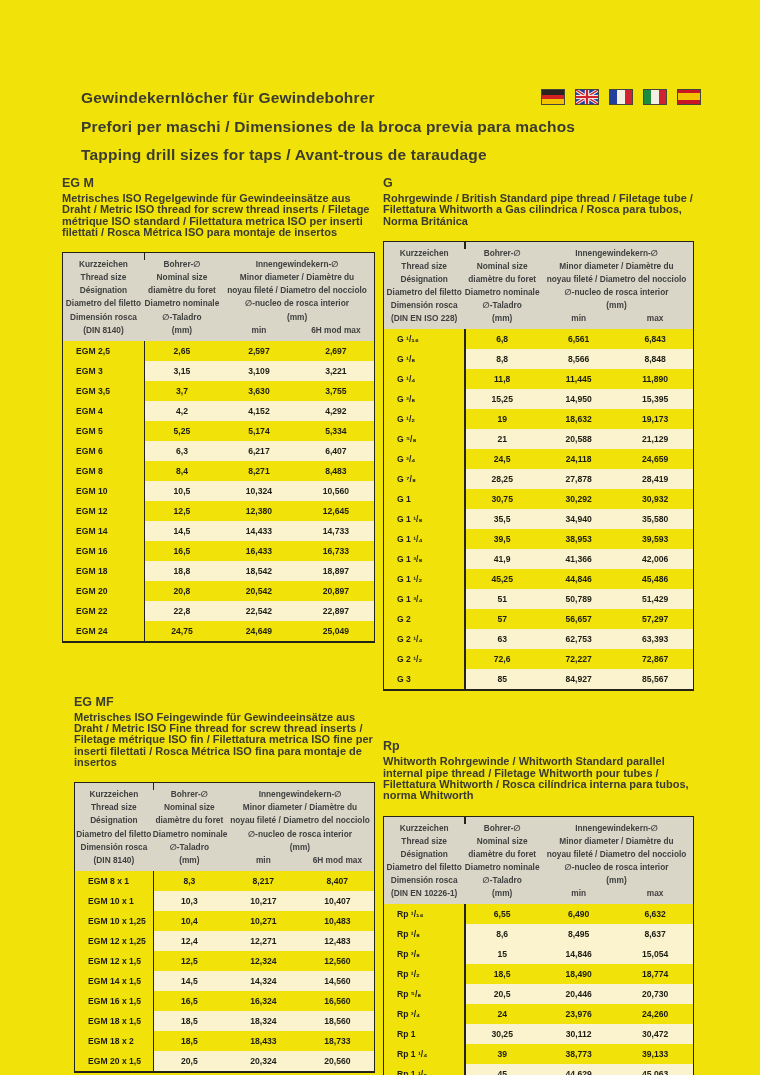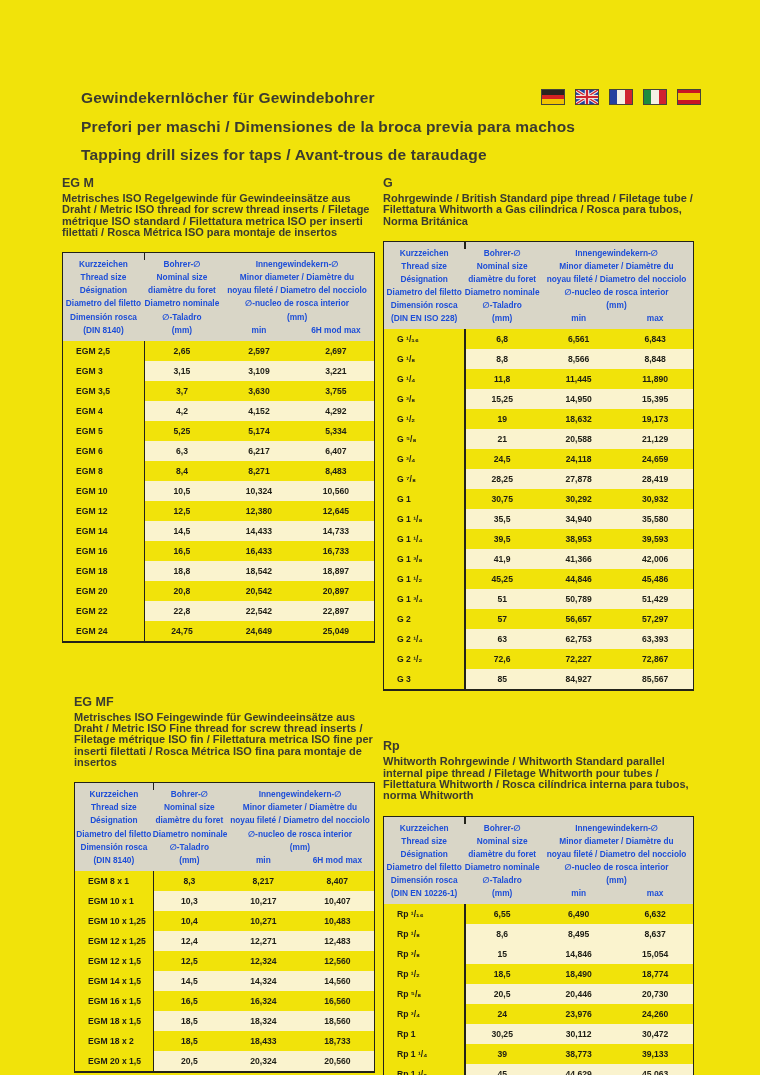--- a/index.html
+++ b/index.html
@@ -24,21 +24,21 @@
   .col-left  { position:absolute; left:62px;  top:176px; width:313px; }
   .col-right { position:absolute; left:383px; top:176px; width:311px; }
 
   .sec-title { font-size:12.5px; line-height:15px; margin:0 0 2px 0; }
   .sec-desc  { font-size:11px; line-height:11.3px; margin:0 0 14px 0; }
   .sec-gap-left  { margin-top:52px;padding-left:12px; }
   .sec-gap-right { margin-top:48px; }
 
   
   .table { border:1.6px solid #23231a; border-bottom-width:2.4px; background:#F1E30A; }
-  .thead { position:relative; background:#D9D6C7; display:grid; grid-template-columns:26% 24.5% 49.5%; padding:5px 0 4px 0; color:#1d4ed8; }
+  .thead { position:relative; background:#D9D6C7; display:grid; grid-template-columns:26% 24.5% 49.5%; padding:5px 0 4px 0; color:#404040; }
   .thead::after { content:""; position:absolute; left:26%; top:0; width:1.5px; height:7px; background:#23231a; }
   .hline { font-size:8.3px; line-height:13.1px; text-align:center; white-space:nowrap; }
   .minmax { display:grid; grid-template-columns:50.5% 49.5%; }
   .tbody { position:relative; }
   .tbody::before { content:""; position:absolute; left:26%; top:0; bottom:0; width:1.5px; background:#23231a; z-index:2; }
   .trow { display:grid; grid-template-columns:26% 24.5% 25% 24.5%; height:20px; }
   .td { display:flex; align-items:center; justify-content:center; font-size:8.6px; color:#1d1d15; white-space:nowrap; }
   .td.c1 { justify-content:flex-start; padding-left:13px; }
   .trow.even .td.c2, .trow.even .td.c3, .trow.even .td.c4 { background:#FAF3CE; }
 </style>

